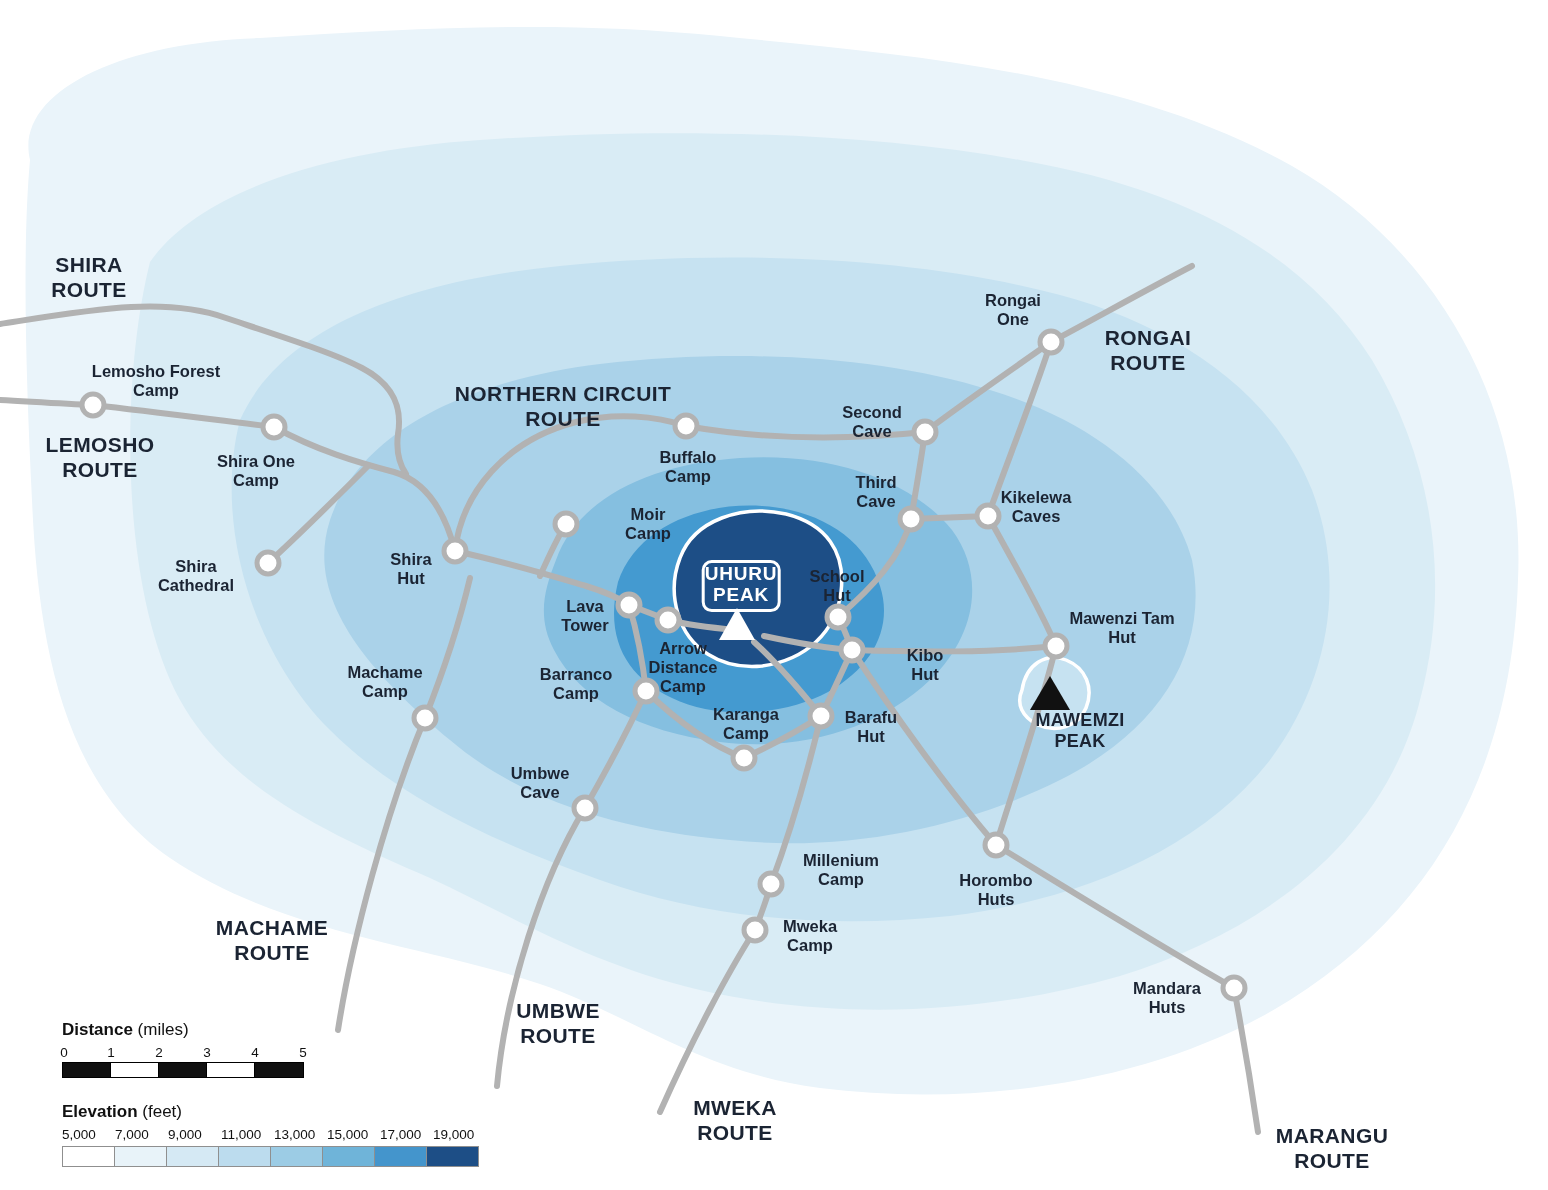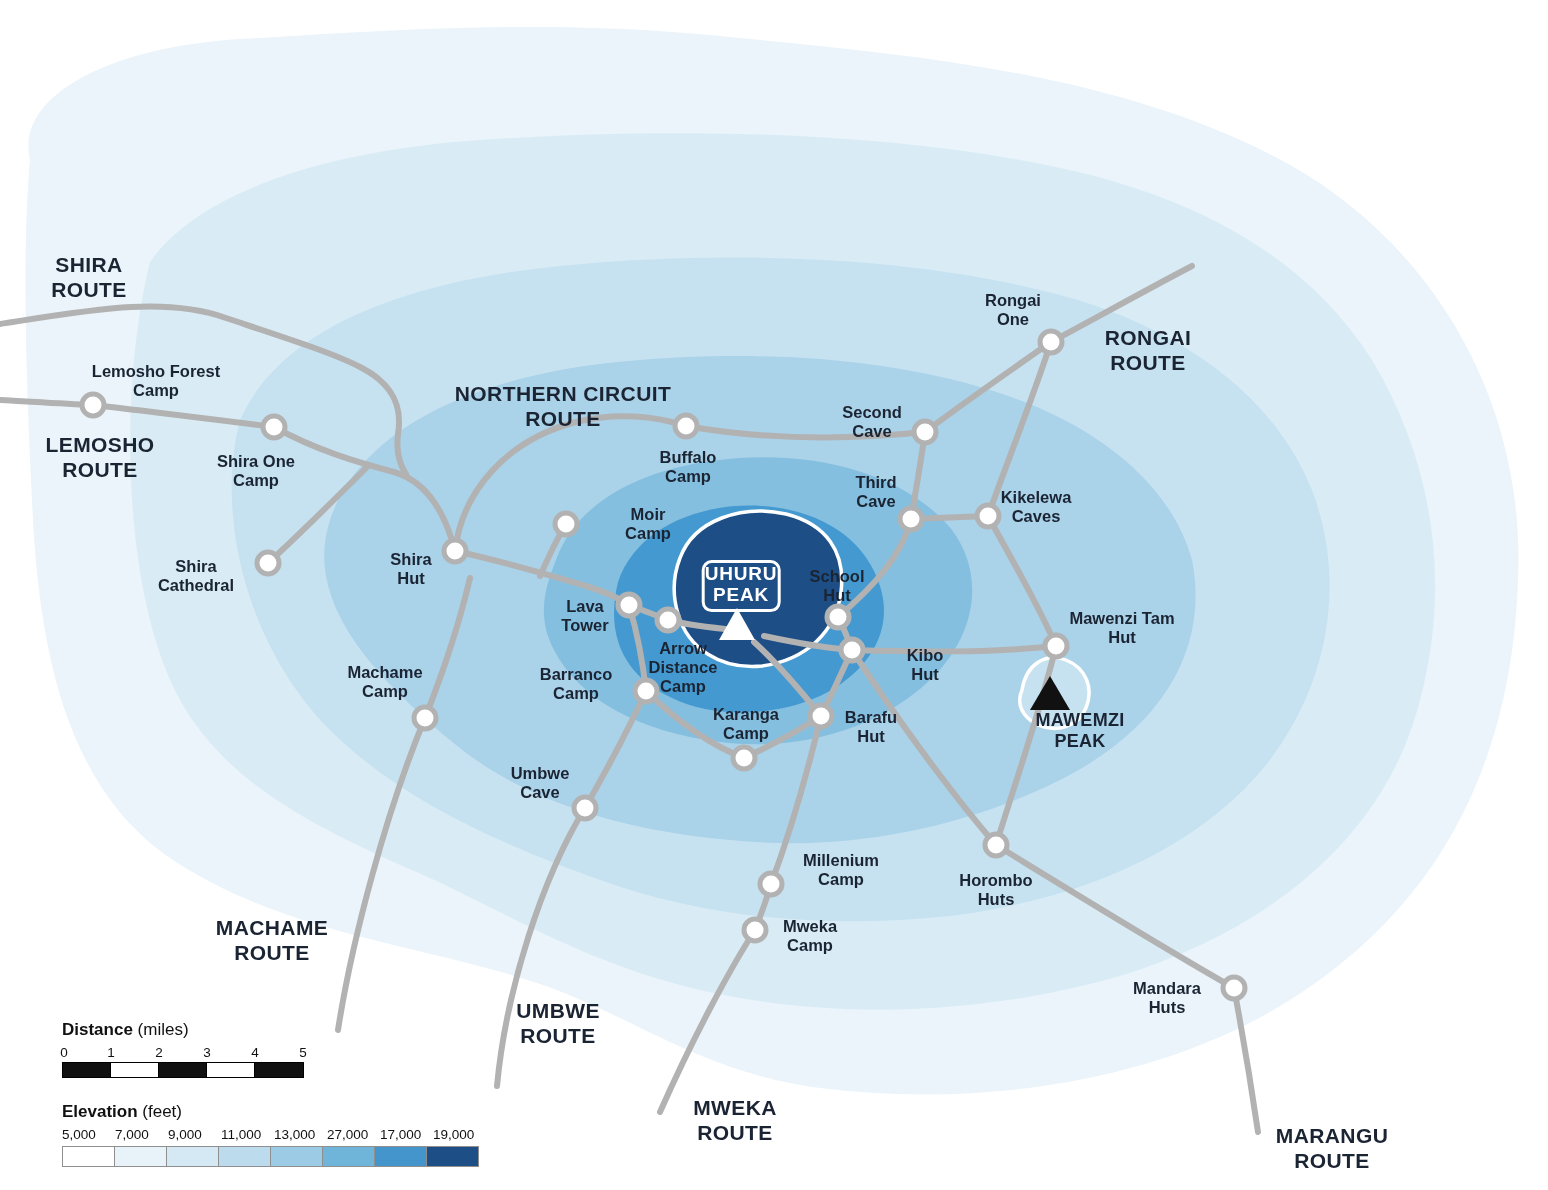--- a/index.html
+++ b/index.html
@@ -223,21 +223,21 @@
       <div class="legend-title">
         <span class="t">Elevation</span>
         <span>(feet)</span>
       </div>
       <div class="elev-values">
         <span style="left:0px;">5,000</span>
         <span style="left:53px;">7,000</span>
         <span style="left:106px;">9,000</span>
         <span style="left:159px;">11,000</span>
         <span style="left:212px;">13,000</span>
-        <span style="left:265px;">27,000</span>
+        <span style="left:265px;">15,000</span>
         <span style="left:318px;">17,000</span>
         <span style="left:371px;">19,000</span>
       </div>
       <div class="swatches">
         <div class="sw" style="background: rgb(255, 255, 255);"></div>
         <div class="sw" style="background: rgb(232, 243, 249);"></div>
         <div class="sw" style="background: rgb(213, 233, 244);"></div>
         <div class="sw" style="background: rgb(188, 220, 238);"></div>
         <div class="sw" style="background: rgb(156, 204, 229);"></div>
         <div class="sw" style="background: rgb(111, 180, 217);"></div>

